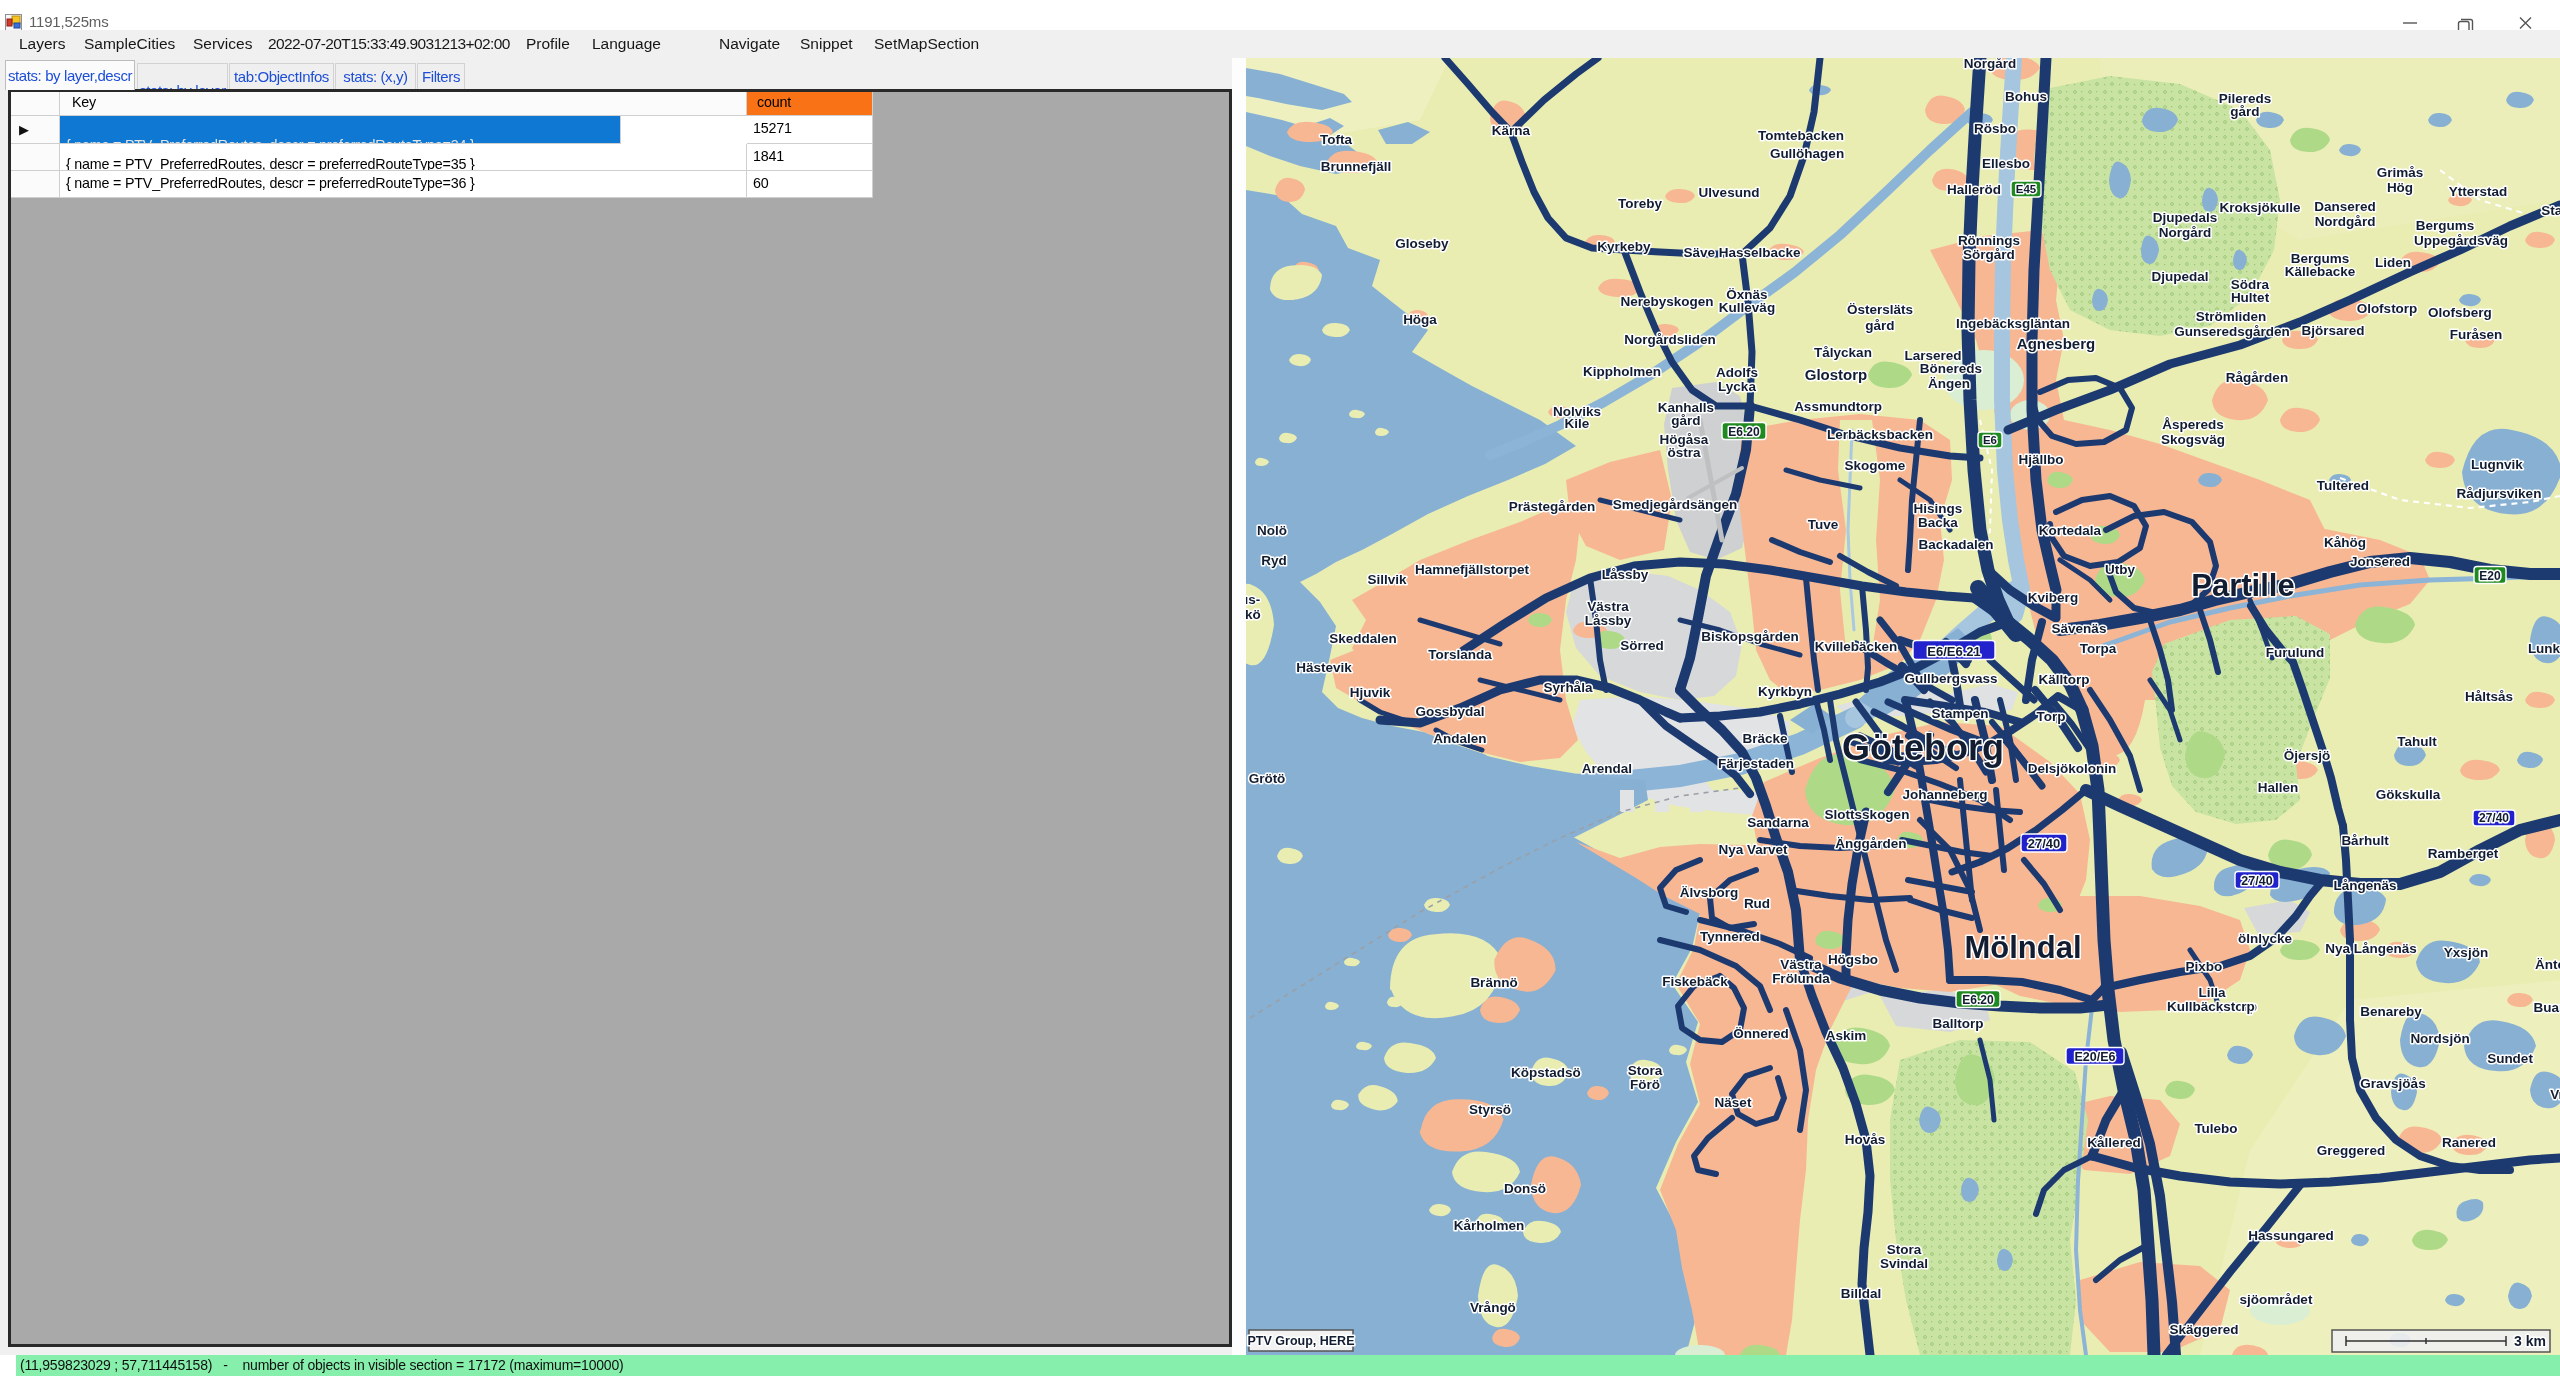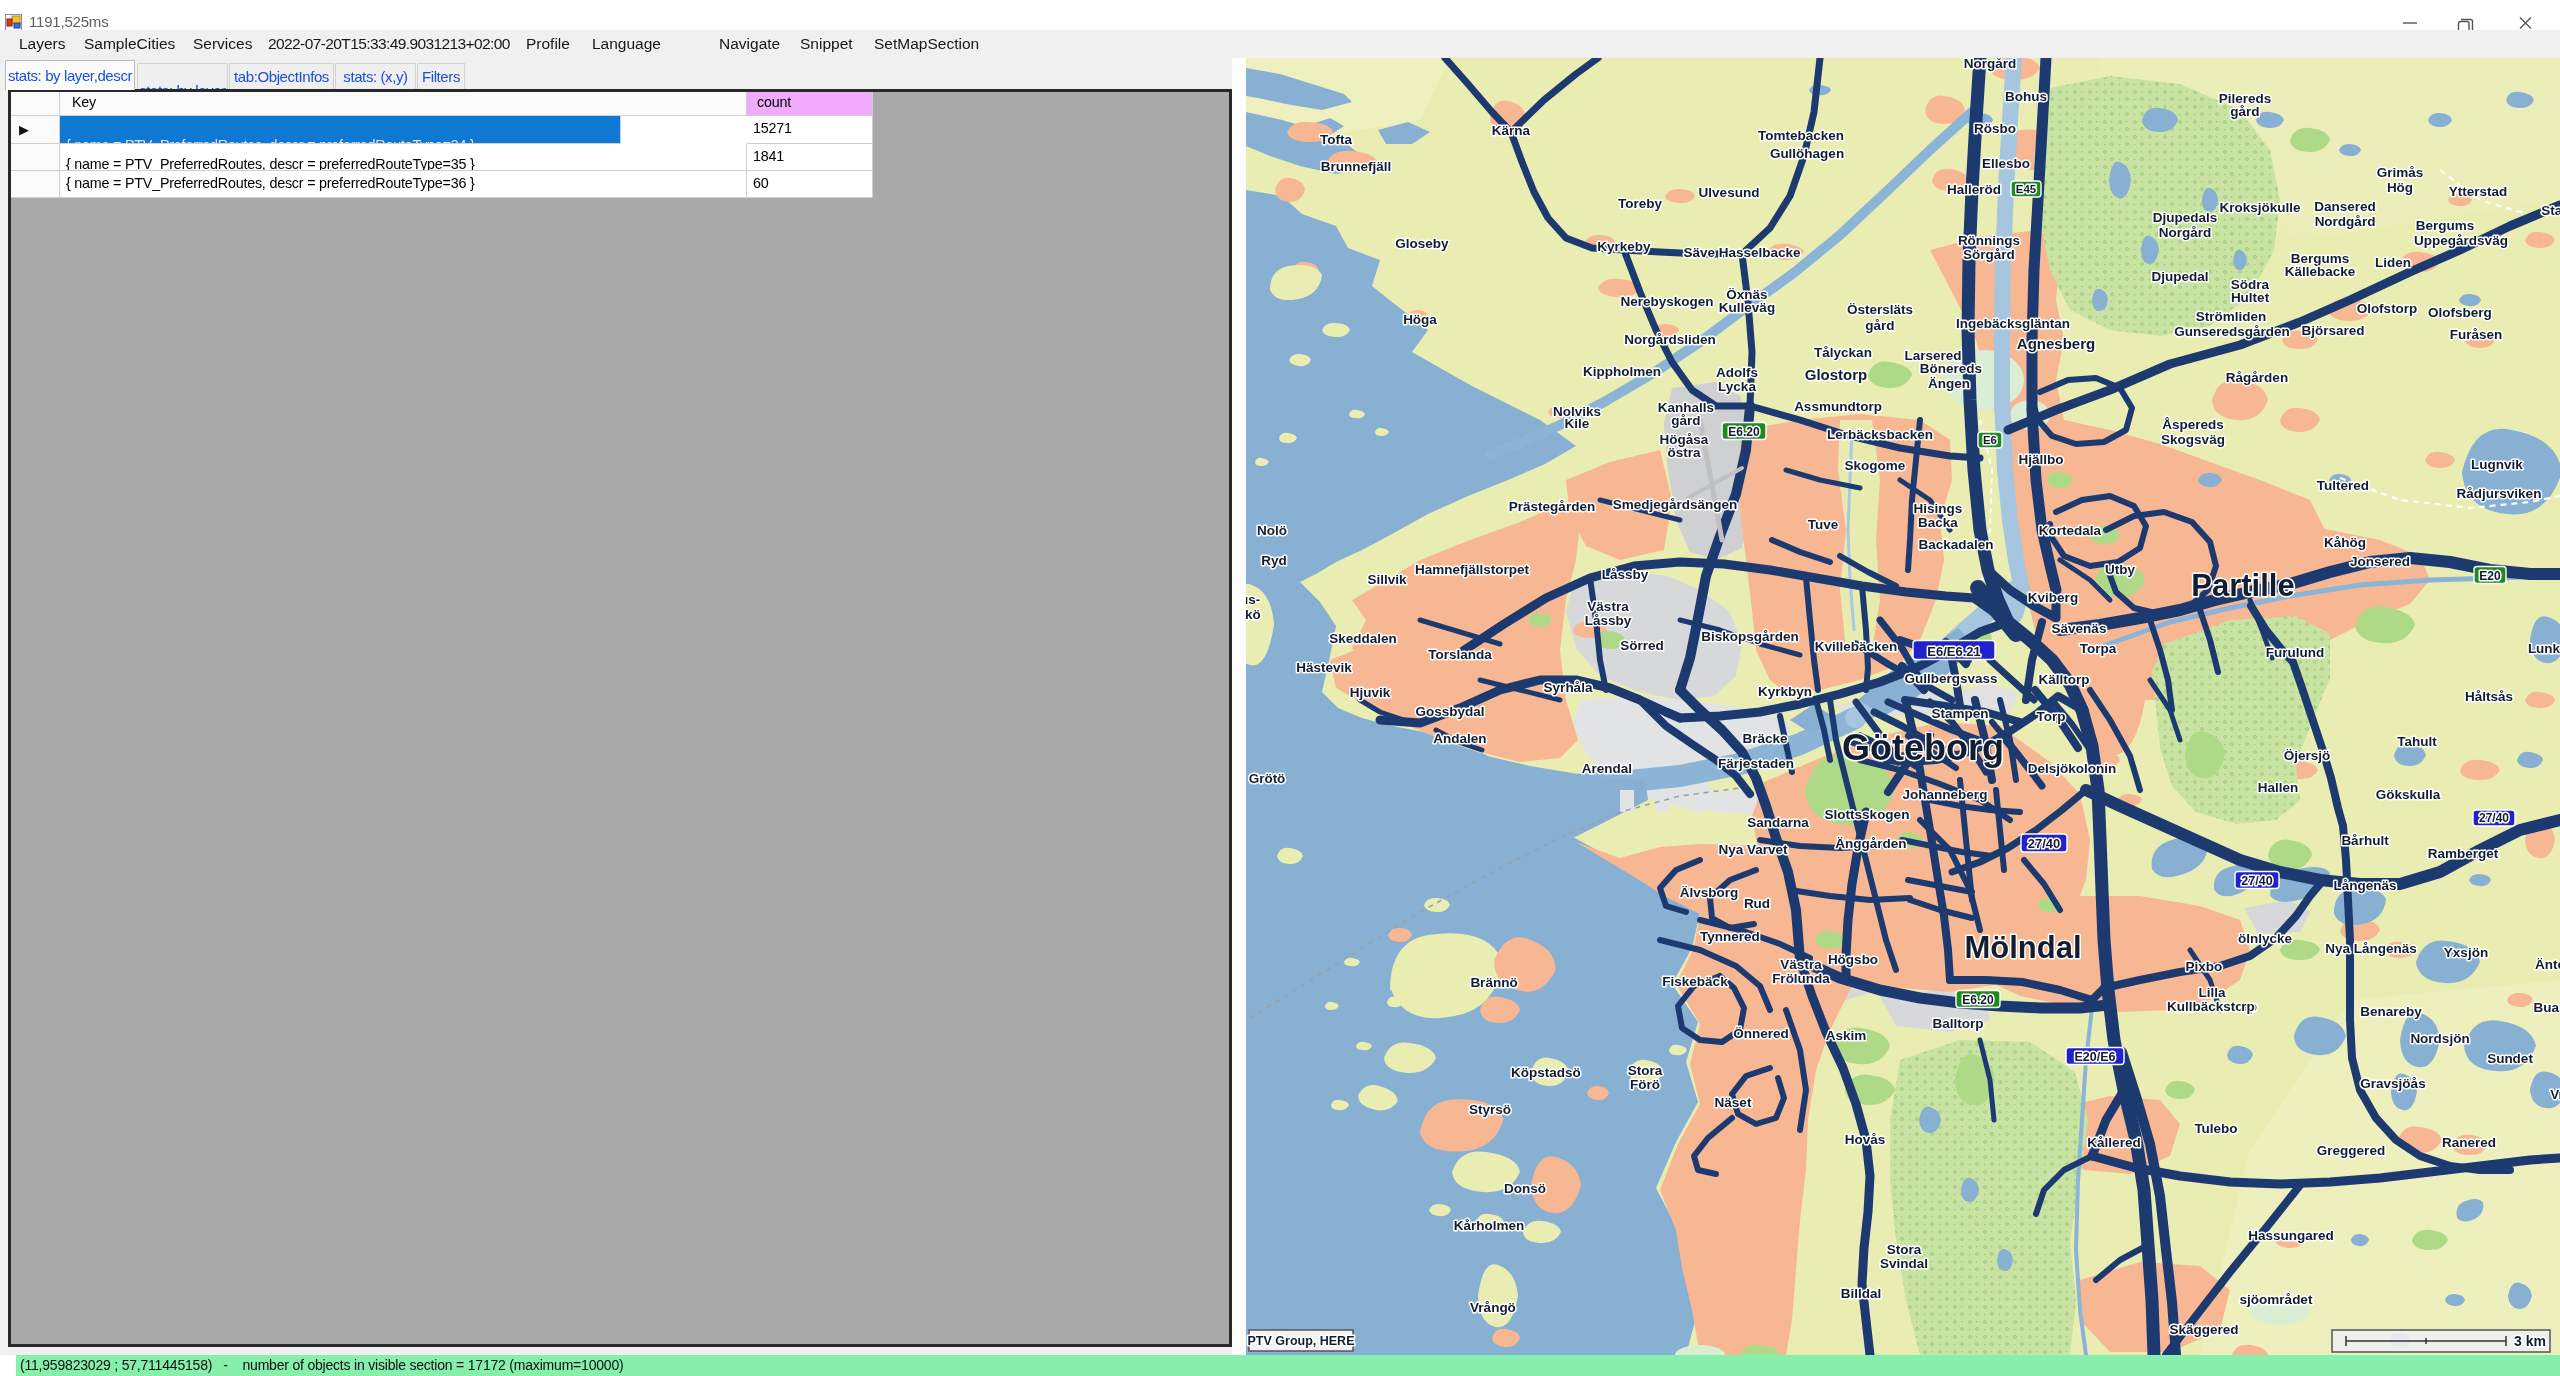--- a/index.html
+++ b/index.html
@@ -66,21 +66,21 @@
 <div id="leftarea" class="abs">
   <div class="tab active" style="left:5px; top:2px; width:130px; height:30px; padding-top:6px;">stats: by layer,descr</div>
   <div class="tab" style="left:137px; top:5px; width:91px; height:27px; padding-top:18px;">stats: by layer</div>
   <div class="tab" style="left:229px; top:5px; width:105px; height:27px; padding-top:4px;">tab:ObjectInfos</div>
   <div class="tab" style="left:335px; top:5px; width:81px; height:27px; padding-top:4px;">stats: (x,y)</div>
   <div class="tab" style="left:417px; top:5px; width:48px; height:27px; padding-top:4px;">Filters</div>
   <div id="panel">
     <div id="grid">
       <div class="gcell" style="left:0px; top:0px; width:49px; height:24px; background:#fbfbfb;"></div>
       <div class="gcell" style="left:49px; top:0px; width:687px; height:24px; background:#fbfbfb; padding:2px 0 0 12px;">Key</div>
-      <div class="gcell" style="left:736px; top:0px; width:126px; height:24px; background:#f0abfc; padding:2px 0 0 10px;">count</div>
+      <div class="gcell" style="left:736px; top:0px; width:126px; height:24px; background:#f97316; padding:2px 0 0 10px;">count</div>
       <div class="gcell" style="left:0px; top:24px; width:49px; height:28px; background:#fbfbfb; color:#111; font-size:13px; padding:6px 0 0 8px;">▶</div>
       <div class="gcell" style="left:49px; top:24px; width:561px; height:28px; background:#0f78d2; color:#e5e5e5; padding:21px 0 0 6px;">{ name = PTV_PreferredRoutes, descr = preferredRouteType=34 }</div>
       <div class="gcell" style="left:736px; top:24px; width:126px; height:28px; background:#fff; padding:4px 0 0 6px;">15271</div>
       <div class="gcell" style="left:0px; top:52px; width:49px; height:27px; background:#fbfbfb;"></div>
       <div class="gcell" style="left:49px; top:52px; width:687px; height:27px; background:#fff; padding:12px 0 0 6px;">{ name = PTV_PreferredRoutes, descr = preferredRouteType=35 }</div>
       <div class="gcell" style="left:736px; top:52px; width:126px; height:27px; background:#fff; padding:4px 0 0 6px;">1841</div>
       <div class="gcell" style="left:0px; top:79px; width:49px; height:27px; background:#fbfbfb;"></div>
       <div class="gcell" style="left:49px; top:79px; width:687px; height:27px; background:#fff; padding:4px 0 0 6px;">{ name = PTV_PreferredRoutes, descr = preferredRouteType=36 }</div>
       <div class="gcell" style="left:736px; top:79px; width:126px; height:27px; background:#fff; padding:4px 0 0 6px;">60</div>
     </div>

